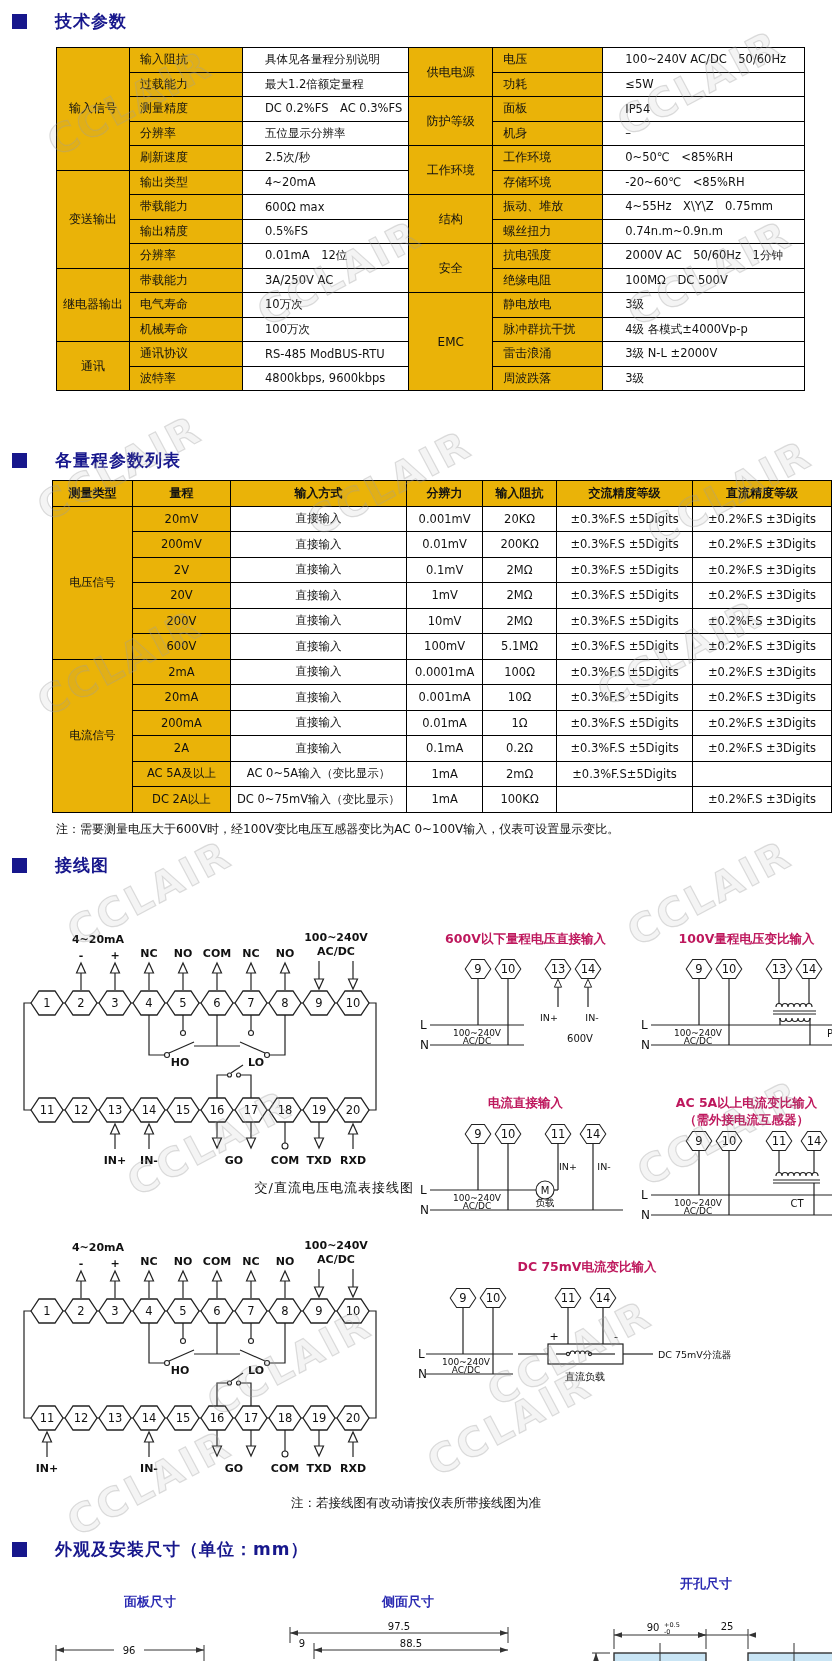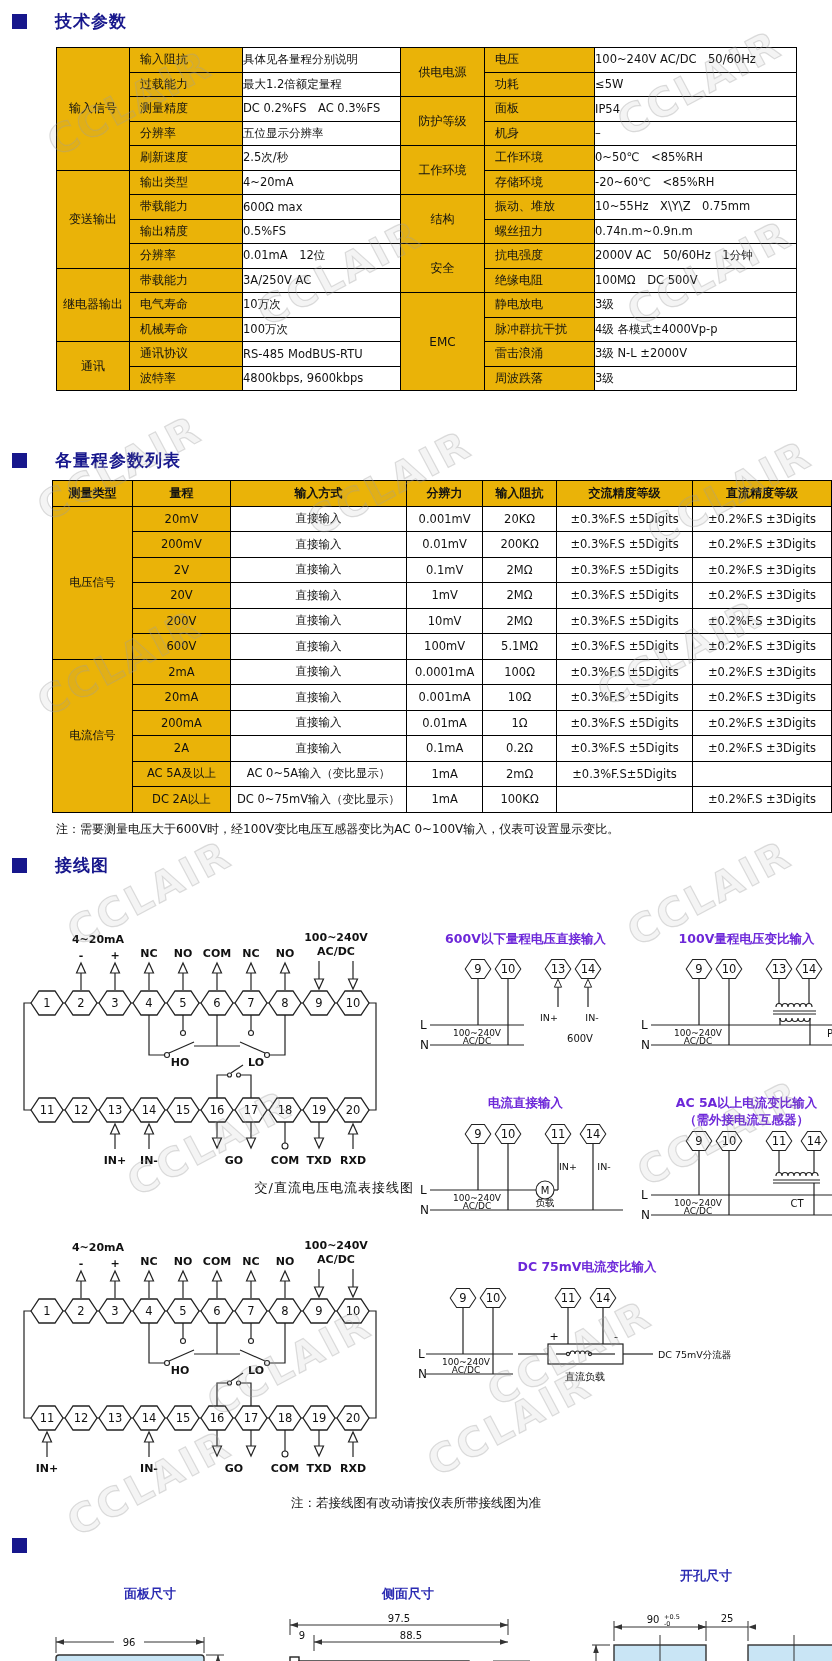--- a/index.html
+++ b/index.html
@@ -11,33 +11,33 @@
   .sec-head{display:flex;align-items:center;gap:28px;margin:10px 0 6px 12px;}
   .bullet{width:15px;height:15px;background:#17178c;flex:0 0 auto;}
   .sec-title{font-size:17px;font-weight:bold;color:#17178c;letter-spacing:1px;}
   table{border-collapse:collapse;table-layout:fixed;}
   td{border:1px solid #000;font-size:11.5px;padding:1px 6px;overflow:hidden;white-space:nowrap;}
   .blue{background:#eab308;}
   .tech{margin:14px 0 0 56px;}
   .tech td{height:21.5px;}
   .tech .g{text-align:center;font-size:12px;}
   .tech .p{padding-left:10px;font-size:12px;}
-  .tech .v{padding-left:0;}
+  .tech .v{padding-left:22px;}
   .rng{margin:8px 0 0 52px;}
   .rng td{height:22.5px;text-align:center;}
   .rng .hd{font-weight:bold;font-size:12px;}
   .note{font-size:12px;margin:8px 0 0 56px;}
   .note2{font-size:12.5px;margin:16px 0 0 0;text-align:center;}
   .wiring{display:flex;margin-top:26px;}
   .w-left{width:396px;flex:0 0 auto;padding-left:18px;}
   .w-right{flex:1;padding-left:4px;}
   .w-cap{text-align:right;font-size:13px;margin-top:8px;letter-spacing:1px;}
   .w-row{display:flex;gap:6px;}
   .sd{display:flex;flex-direction:column;align-items:center;}
-  .sd-title{font-size:12.5px;font-weight:bold;color:#6d28d9;text-align:center;line-height:1.35;}
+  .sd-title{font-size:12.5px;font-weight:bold;color:#be185d;text-align:center;line-height:1.35;}
   svg{display:block;}
   .tn{font-size:11.5px;}
   .wl{font-size:11px;font-weight:bold;}
   .ln{stroke:#222;stroke-width:1.2;fill:none;}
   .hx{fill:#fff;stroke:#222;stroke-width:1.3;}
   .oc{fill:#fff;stroke:#222;stroke-width:1.1;}
   .dims{display:flex;gap:18px;margin:14px 0 0 40px;}
   .dim-title{font-size:13px;font-weight:bold;color:#2b2bb2;text-align:center;margin-bottom:8px;}
   .bluefill{fill:#c9e5f5;stroke:#333;stroke-width:1.4;}
   .dl{stroke:#333;stroke-width:1;fill:none;}
@@ -137,21 +137,21 @@
     <td class="blue p">输出类型</td>
     <td class="v">4~20mA</td>
     <td class="blue p">存储环境</td>
     <td class="v">-20~60℃　&lt;85%RH</td>
   </tr>
   <tr>
     <td class="blue p">带载能力</td>
     <td class="v">600Ω max</td>
     <td class="blue g" rowspan="2">结构</td>
     <td class="blue p">振动、堆放</td>
-    <td class="v">10~55Hz　X\Y\Z　0.75mm</td>
+    <td class="v">4~55Hz　X\Y\Z　0.75mm</td>
   </tr>
   <tr>
     <td class="blue p">输出精度</td>
     <td class="v">0.5%FS</td>
     <td class="blue p">螺丝扭力</td>
     <td class="v">0.74n.m~0.9n.m</td>
   </tr>
   <tr>
     <td class="blue p">分辨率</td>
     <td class="v">0.01mA　12位</td>
@@ -796,20 +796,21 @@
         </svg>
       </div>
     </div>
   </div>
 </div>
 
 <div class="note2">注：若接线图有改动请按仪表所带接线图为准</div>
 
 <div class="sec-head" style="margin-top:26px">
   <div class="bullet"></div>
+  <div class="sec-title">外观及安装尺寸（单位：mm）</div>
 </div>
 
 <div class="dims">
 
   <div>
     <div class="dim-title" style="margin-top:18px">面板尺寸</div>
     <svg width="220" height="165" viewBox="0 0 220 165">
       <rect class="bluefill" x="16" y="44" width="148" height="90" rx="3"></rect>
       <line class="dl" x1="16" y1="26" x2="16" y2="42"></line>
         <line class="dl" x1="164" y1="26" x2="164" y2="42"></line>

